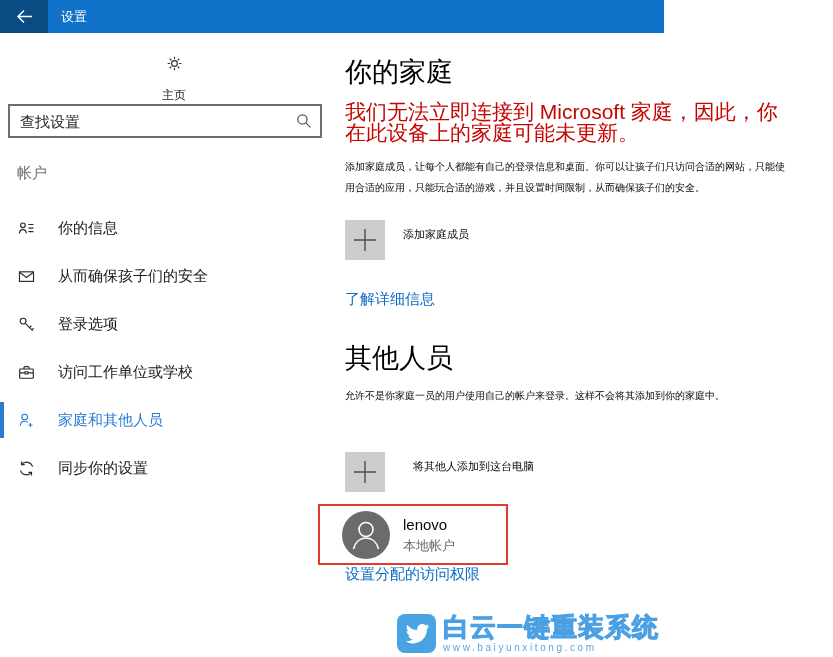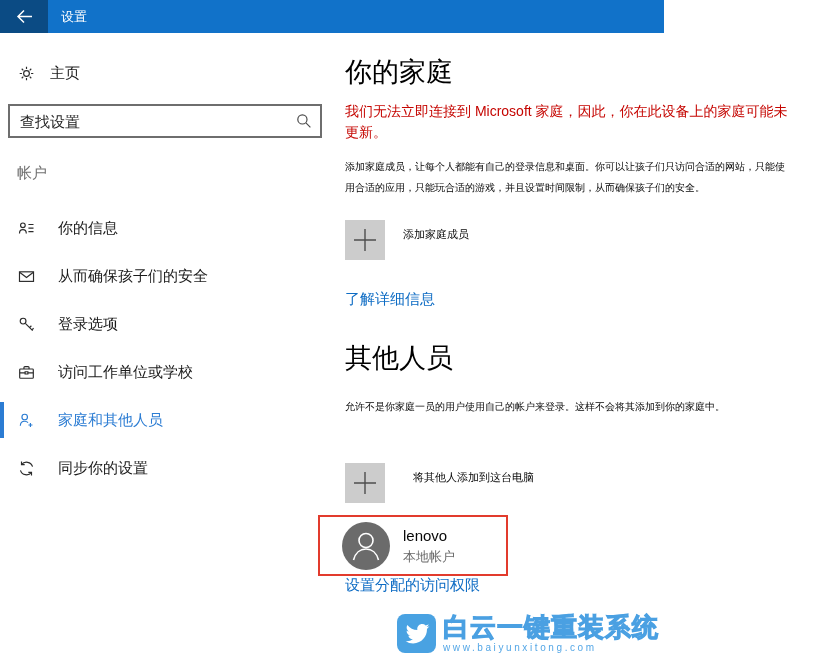--- a/index.html
+++ b/index.html
@@ -11,50 +11,50 @@
   .titlebar { position:absolute; top:0; left:0; width:100%; height:33px;
     background:#1172c9; display:flex; align-items:stretch; }
   .back-btn { width:48px; background:#0b4b84; display:flex; align-items:center;
     justify-content:center; cursor:pointer; }
   .titlebar-title { color:#fff; font-size:13px; display:flex; align-items:center;
     margin-left:13px; }
 
   
   .sidebar { position:absolute; top:33px; left:0; width:330px; bottom:0; background:#fff; }
   .home-row { margin:22px 0 0 0; height:36px; display:flex; align-items:center;
-    padding-left:18px; gap:15px; font-size:15px; cursor:pointer; }
+    padding-left:18px; gap:15px; font-size:12px; cursor:pointer;flex-direction:column; }
   .searchbox { margin:13px 8px 0 8px; height:34px; border:2px solid #6e6e6e;
     background:#fff; display:flex; align-items:center; padding:0 8px 0 10px; }
   .searchbox input { flex:1; border:none; outline:none; font-size:15px;
     font-family:inherit; color:#1a1a1a; background:transparent; }
   .searchbox input::placeholder { color:#252525; opacity:1; }
   .search-glyph { display:flex; align-items:center; cursor:pointer; }
   .section-label { margin:26px 0 0 17px; font-size:15px; color:#717171; }
   .nav { margin-top:21px; }
   .nav-item { position:relative; height:48px; display:flex; align-items:center;
     padding-left:18px; gap:23px; font-size:15px; cursor:pointer; }
   .nav-item .icn { width:17px; height:17px; display:flex; align-items:center; justify-content:center; }
   .nav-item.selected { color:#2b7cd3; }
   .nav-item.selected::before { content:""; position:absolute; left:0; top:6px;
     bottom:6px; width:4px; background:#2b7cd3; }
   .nav-item.selected svg * { stroke:#2b7cd3; }
 
   
   .main { position:absolute; left:345px; top:33px; width:448px; }
   .page-heading { font-size:27px; font-weight:400; line-height:34px; margin-top:22px; color:#000; }
-  .error-text { margin-top:12px; font-size:14px; line-height:21px; color:#c50500; width:447px; }
+  .error-text { margin-top:12px; font-size:21px; line-height:21px; color:#c50500; width:447px; }
   .body-text { margin-top:13px; font-size:10px; line-height:21px; color:#070707; width:447px; }
   .add-tile { margin-top:22px; display:flex; gap:18px; cursor:pointer; }
   .plus-box { width:40px; height:40px; background:#cccccc; display:flex;
     align-items:center; justify-content:center; flex:0 0 40px; }
   .tile-label { font-size:11px; margin-top:7px; color:#070707; }
   .blue-link { display:inline-block; font-size:15px; color:#0e6cc4; cursor:pointer;text-align:right; }
   .link-learn { margin-top:30px; }
   .sub-heading { font-size:27px; font-weight:400; line-height:34px; margin-top:32px; color:#000; }
-  .body-text2 { margin-top:21px; }
+  .body-text2 { margin-top:10px; }
   .tile-2 { margin-top:46px;gap:28px; }
 
   .account-box { margin:12px 0 0 -27px; width:190px; height:61px;
     border:2px solid #e23b2d; display:flex; align-items:center;
     padding-left:22px; cursor:pointer; }
   .avatar { width:48px; height:48px; border-radius:50%; background:#6b6b6b;
     display:flex; align-items:center; justify-content:center; flex:0 0 48px; }
   .acct-text { margin-left:13px; }
   .acct-name { font-size:15px; color:#070707; line-height:19px; }
   .acct-type { font-size:13px; color:#6b6b6b; margin-top:3px; }

